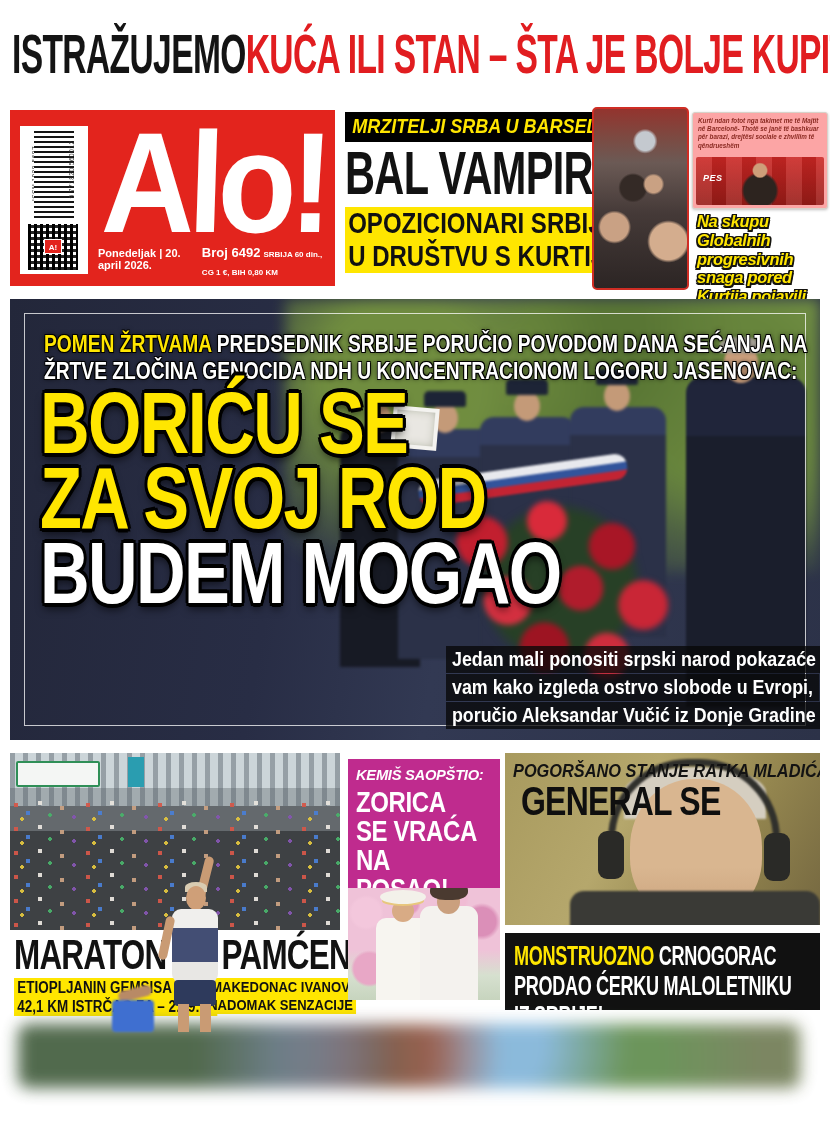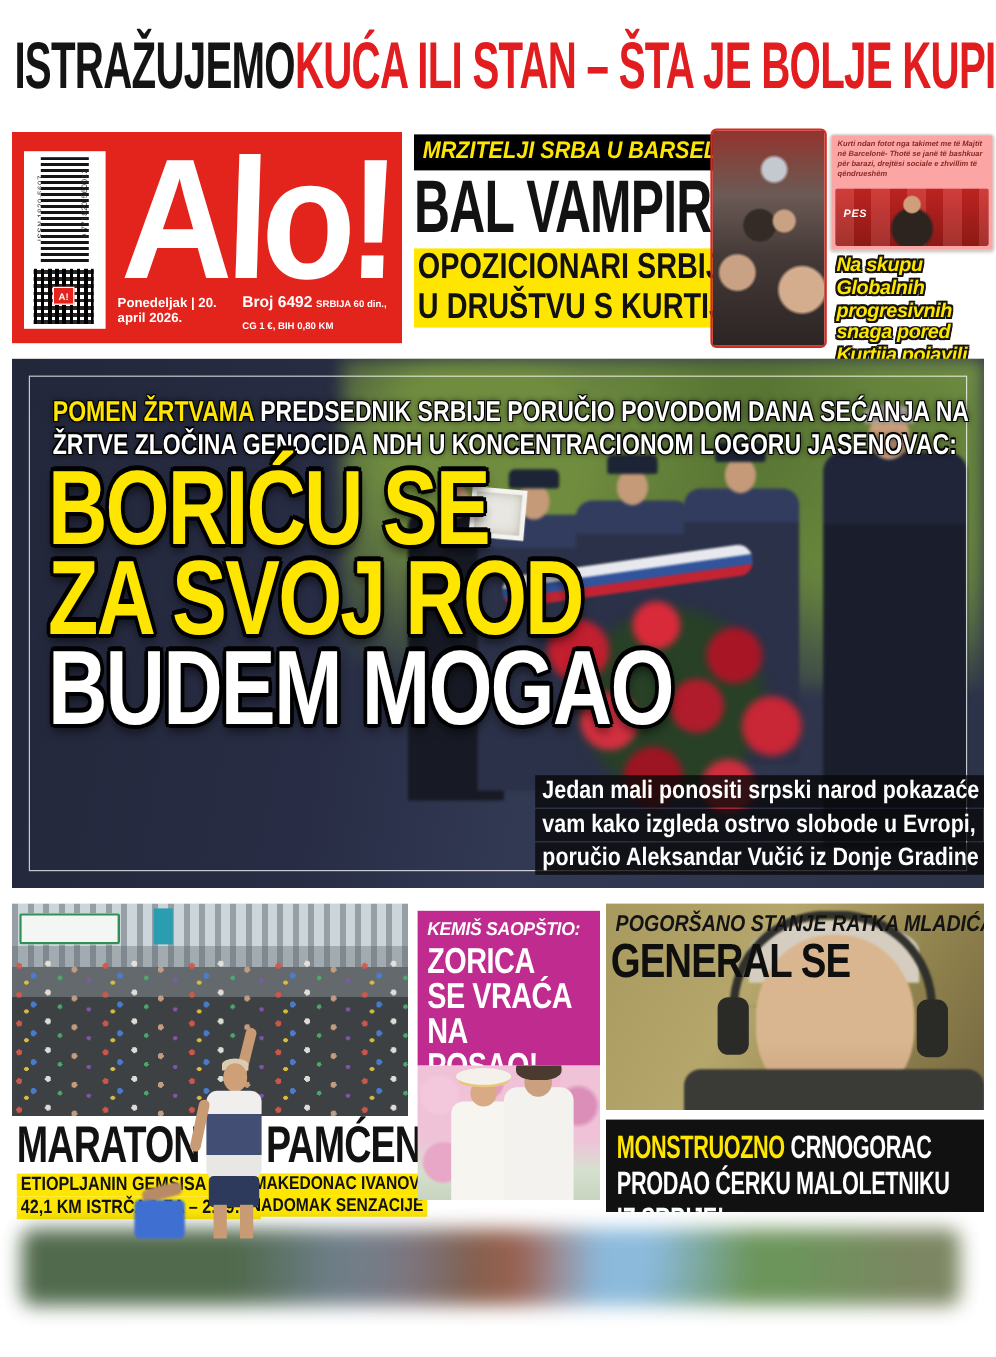--- a/index.html
+++ b/index.html
@@ -193,21 +193,21 @@
   .ml-face { position:absolute; right:58px; top:26px; width:132px; height:142px; border-radius:48% 48% 44% 44%;
     background:linear-gradient(180deg,#d9b690 0 62%, #caa27c 100%); filter:blur(.7px); }
   .ml-hair { position:absolute; right:54px; top:14px; width:142px; height:52px; border-radius:50% 50% 0 0; background:#d5cec0; filter:blur(1px); }
   .ml-hp-l { position:absolute; right:196px; top:78px; width:26px; height:48px; border-radius:9px; background:#2a2a27; filter:blur(.5px); }
   .ml-hp-r { position:absolute; right:30px; top:80px; width:26px; height:48px; border-radius:9px; background:#2a2a27; filter:blur(.5px); }
   .ml-band { position:absolute; right:40px; top:6px; width:172px; height:80px; border:7px solid #30302c; border-bottom:none;
     border-radius:90px 90px 0 0; filter:blur(.8px); }
   .ml-suit { position:absolute; right:0px; bottom:-6px; width:250px; height:40px; background:#3a3a36; border-radius:14px 14px 0 0; filter:blur(1px); }
   .ml-kicker { position:absolute; left:8px; top:7px; color:#131313; font-weight:700; font-style:italic; font-size:19px;
     transform:scaleX(.86); transform-origin:0 0; white-space:nowrap; }
-  .ml-headline { position:absolute; left:4px; top:30px; color:#0f0f0f; }
+  .ml-headline { position:absolute; left:16px; top:30px; color:#0f0f0f; }
   .ml-headline .hl { display:block; height:37px; }
   .ml-headline .t { font-size:40px; line-height:37px; font-weight:700; letter-spacing:-1px; transform:scaleX(.8); }
 
   
   #trafficking { left:505px; top:933px; width:315px; height:77px; background:#111; padding:8px 9px; overflow:hidden; }
   #trafficking .inner { width:440px; transform:scaleX(.67); transform-origin:0 0; font-weight:700; font-size:27px; line-height:30px; letter-spacing:-.5px; }
   #trafficking .kick { color:#ffe600; }
   #trafficking .rest { color:#fff; }
 
   

